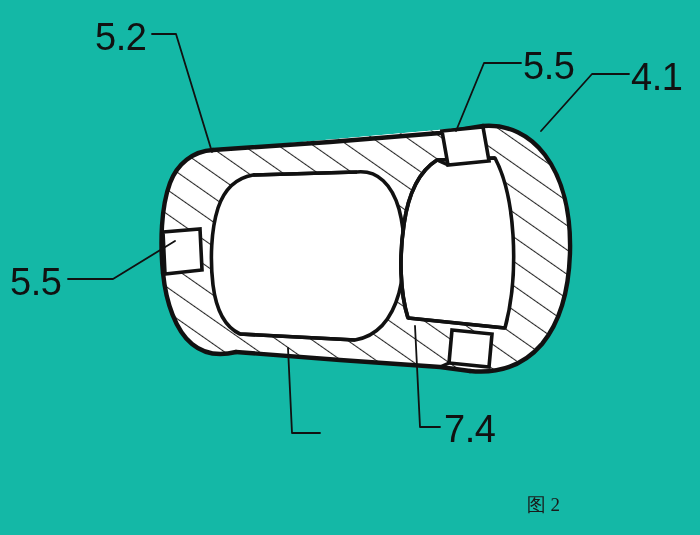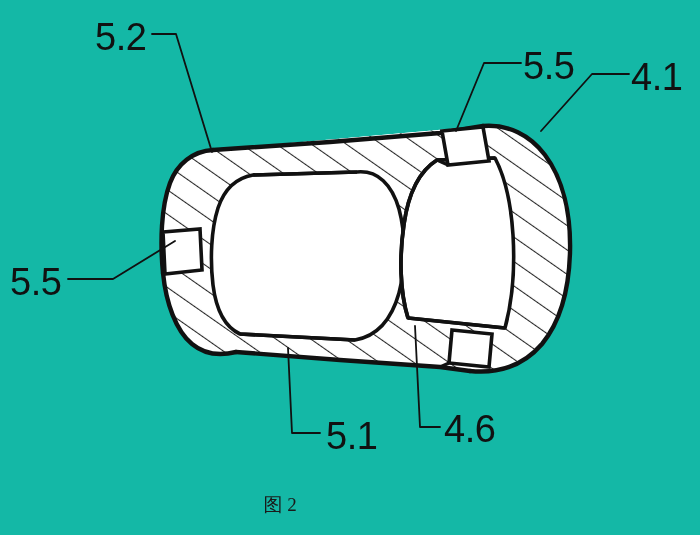--- a/index.html
+++ b/index.html
@@ -35,21 +35,21 @@
     letter-spacing: -0.5px;
     line-height: 1;
     white-space: nowrap;
     user-select: none;
   }
   #caption {
     position: absolute;
     left: 0;
     top: 492px;
     width: 560px;
-    text-align: center;
+    text-align: right;
     font-family: "Liberation Serif", "DejaVu Serif", serif;
     font-size: 19px;
     color: #1a1a1a;
     white-space: nowrap;
   }
 </style>
 </head>
 <body>
 
 <div id="page">
@@ -109,18 +109,17 @@
       <polyline points="68,279 113,279 175,241"></polyline>
       <polyline points="320,433 292,433 288,348"></polyline>
       <polyline points="440,427 420,427 415,326"></polyline>
     </g>
   </svg>
 
   <div class="ref-label" style="left:95px;  top:18px;">5.2</div>
   <div class="ref-label" style="left:523px; top:47px;">5.5</div>
   <div class="ref-label" style="left:631px; top:58px;">4.1</div>
   <div class="ref-label" style="left:10px;  top:263px;">5.5</div>
-  <div class="ref-label" style="left:326px; top:417px;">5.1</div>
-  <div class="ref-label" style="left:444px; top:410px;">4.6</div>
+  <div class="ref-label" style="left:444px; top:410px;">7.4</div>
 
   <div id="caption">图 2</div>
 
 </div>
 
 </body></html>

